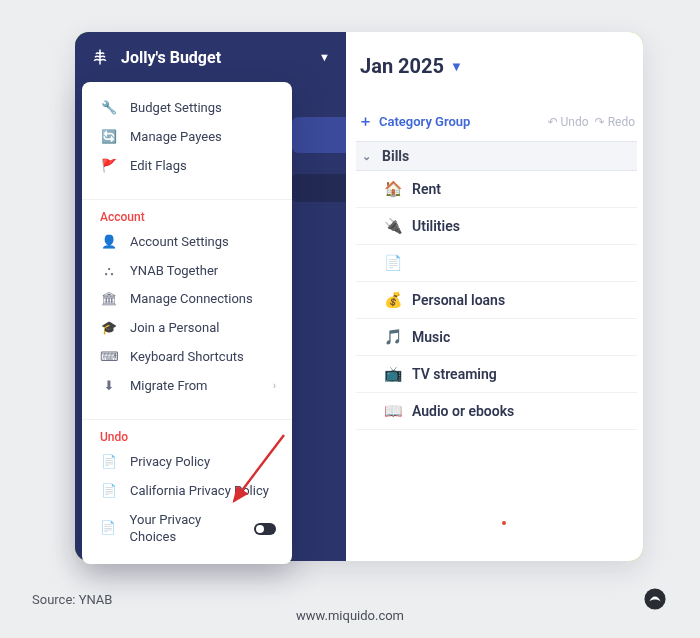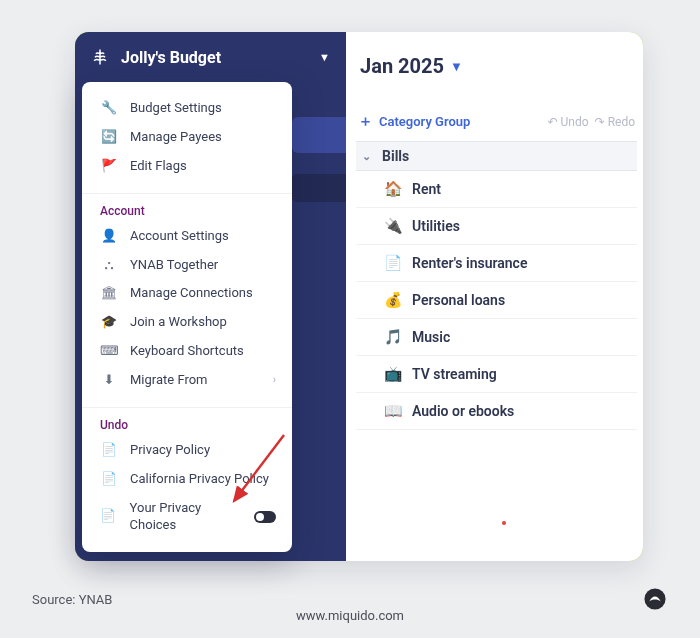--- a/index.html
+++ b/index.html
@@ -70,25 +70,25 @@
     color: #3a4158;
   }
   .menu-item .mi-icon {
     width: 18px; margin-right: 12px;
     color: #6c7285; font-size: 13px;
     text-align:center;
   }
   .menu-item .mi-arrow { margin-left:auto; color:#aab; font-size:11px;}
   .menu-section {
     padding: 10px 18px 4px 18px;
-    color: #701a75;
+    color: #ef4444;
     font-size: 12px;
     font-weight:500;
     border-top: 1px solid #eef0f4;
-    margin-top: 12px;
+    margin-top: 18px;
   }
   .toggle-pill {
     display:inline-block; margin-left:6px;
     width:22px;height:12px;border-radius:6px;
     background:#2b2f3e; position:relative;
   }
   .toggle-pill:after{
     content:""; position:absolute; left:2px; top:2px;
     width:8px;height:8px;border-radius:50%;background:#fff;
   }
@@ -184,21 +184,20 @@
         <div class="cat-row">
           <span class="ci">🏠</span>
           <span>Rent</span>
         </div>
         <div class="cat-row">
           <span class="ci">🔌</span>
           <span>Utilities</span>
         </div>
         <div class="cat-row">
           <span class="ci">📄</span>
-          <span>Renter's insurance</span>
         </div>
         <div class="cat-row">
           <span class="ci">💰</span>
           <span>Personal loans</span>
         </div>
         <div class="cat-row">
           <span class="ci">🎵</span>
           <span>Music</span>
         </div>
         <div class="cat-row">
@@ -238,21 +237,21 @@
       <div class="menu-item">
         <span class="mi-icon">⛬</span>
         <span>YNAB Together</span>
       </div>
       <div class="menu-item">
         <span class="mi-icon">🏛</span>
         <span>Manage Connections</span>
       </div>
       <div class="menu-item">
         <span class="mi-icon">🎓</span>
-        <span>Join a Workshop</span>
+        <span>Join a Personal</span>
       </div>
       <div class="menu-item">
         <span class="mi-icon">⌨</span>
         <span>Keyboard Shortcuts</span>
       </div>
       <div class="menu-item">
         <span class="mi-icon">⬇</span>
         <span>Migrate From</span>
         <span class="mi-arrow">›</span>
       </div>

